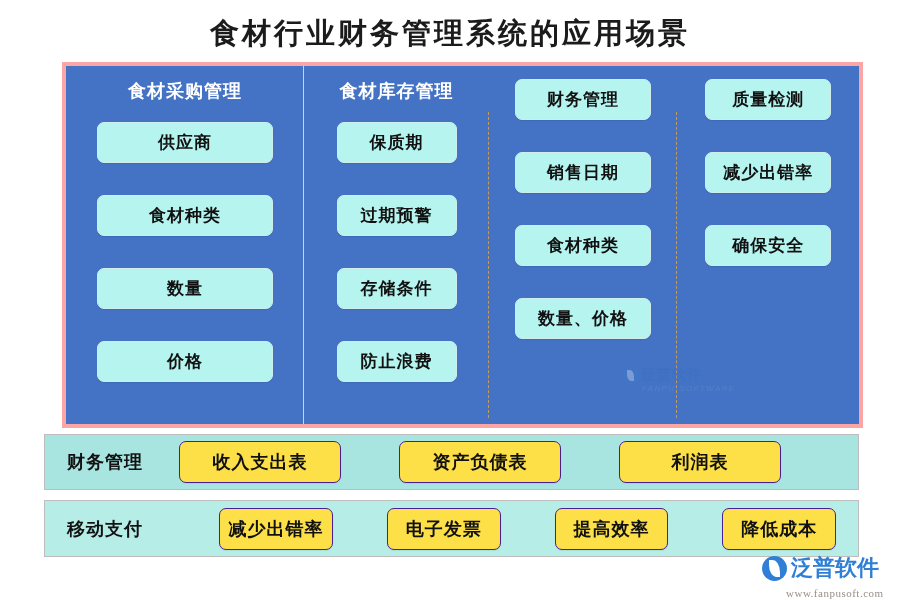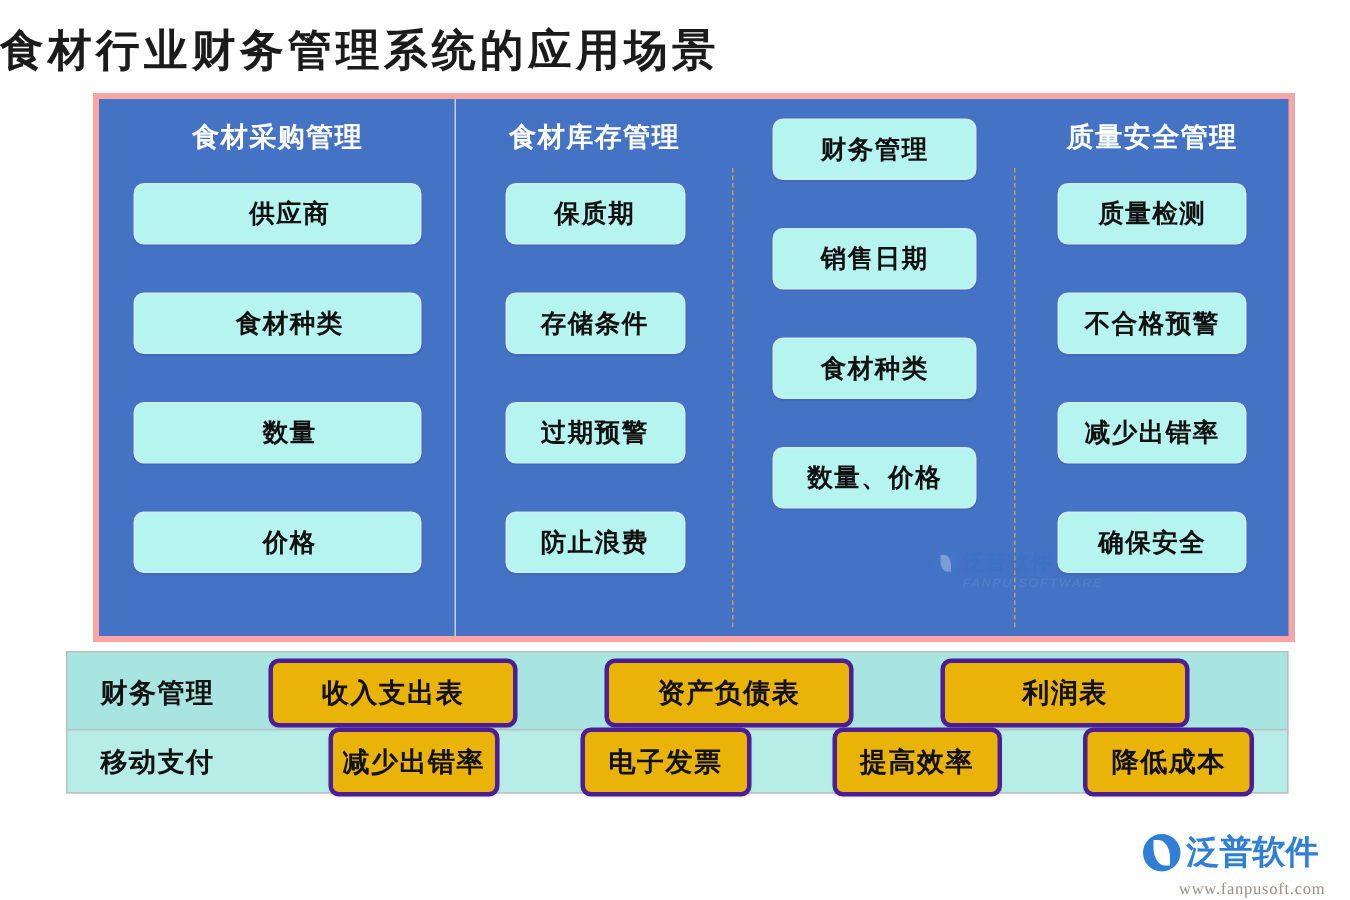--- a/index.html
+++ b/index.html
@@ -14,20 +14,21 @@
     overflow: hidden;
     position: relative;
   }
 
   
   .page-title {
     position: absolute;
     left: 0;
     top: 14px;
     width: 900px;
+    text-align: center;
     font-size: 29px;
     font-weight: bold;
     letter-spacing: 3px;
     color: #1b1b1b;
     font-family: "Liberation Serif", "DejaVu Serif", serif;
     white-space: nowrap;
   }
 
   
   .main-panel {
@@ -94,21 +95,21 @@
     font-family: "Liberation Serif", "DejaVu Serif", serif;
     display: flex;
     align-items: center;
     justify-content: center;
     height: 39px;
     margin-bottom: 32px;
     white-space: nowrap;
     box-shadow: 0 1px 1px rgba(0,0,0,0.07);
     letter-spacing: 1px;
   }
-  .col-1 .chip { width: 174px; padding-left: 16px; }
+  .col-1 .chip { width: 174px; }
   .col-2 .chip { width: 118px; }
   .col-3 .chip { width: 134px; }
   .col-4 .chip { width: 124px; text-align: center; }
 
   
   .bottom-row {
     position: absolute;
     left: 44px;
     width: 815px;
     box-sizing: border-box;
@@ -116,40 +117,40 @@
     display: flex;
     flex-direction: row;
     align-items: center;
   }
   .row-finance {
     top: 434px;
     height: 56px;
     background: #A9E5E0;
   }
   .row-mobile {
-    top: 486px;
-    height: 43px;
+    top: 500px;
+    height: 57px;
     background: #B6EDE7;
     gap: 32px;
   }
   .row-label {
     font-size: 18px;
     font-weight: bold;
     color: #121212;
     font-family: "Liberation Serif", "DejaVu Serif", serif;
     white-space: nowrap;
     letter-spacing: 1px;
     text-align: right;
   }
   .row-finance .row-label { margin-left: 22px; margin-right: 36px; }
   .row-mobile  .row-label { margin-left: 22px; margin-right: 44px; }
 
   .row-chip {
-    background: #eab308;
-    border: 3px solid #4c1d95;
+    background: #fde047;
+    border: 1px solid #4c1d95;
     border-radius: 7px;
     color: #111111;
     font-size: 18px;
     font-weight: bold;
     font-family: "Liberation Serif", "DejaVu Serif", serif;
     height: 40px;
     display: flex;
     align-items: center;
     justify-content: center;
     white-space: nowrap;
@@ -266,38 +267,36 @@
     <div class="chip">供应商</div>
     <div class="chip">食材种类</div>
     <div class="chip">数量</div>
     <div class="chip">价格</div>
     <div class="divider-solid"></div>
   </div>
 
   <div class="panel-col col-2">
     <div class="col-header">食材库存管理</div>
     <div class="chip">保质期</div>
+    <div class="chip">过期预警</div>
     <div class="chip">存储条件</div>
-    <div class="chip">过期预警</div>
     <div class="chip">防止浪费</div>
     <div class="divider-dashed"></div>
   </div>
 
   <div class="panel-col col-3">
     <div class="chip">财务管理</div>
     <div class="chip">销售日期</div>
     <div class="chip">食材种类</div>
     <div class="chip">数量、价格</div>
     <div class="divider-dashed"></div>
   </div>
 
   <div class="panel-col col-4">
-    <div class="col-header">质量安全管理</div>
     <div class="chip">质量检测</div>
-    <div class="chip">不合格预警</div>
     <div class="chip">减少出错率</div>
     <div class="chip">确保安全</div>
   </div>
 
   <div class="watermark-center">
     <div class="wm-top">
       <div class="wm-mark"></div>
       <div class="wm-text">泛普软件</div>
     </div>
     <div class="wm-sub">FANPU SOFTWARE</div>

